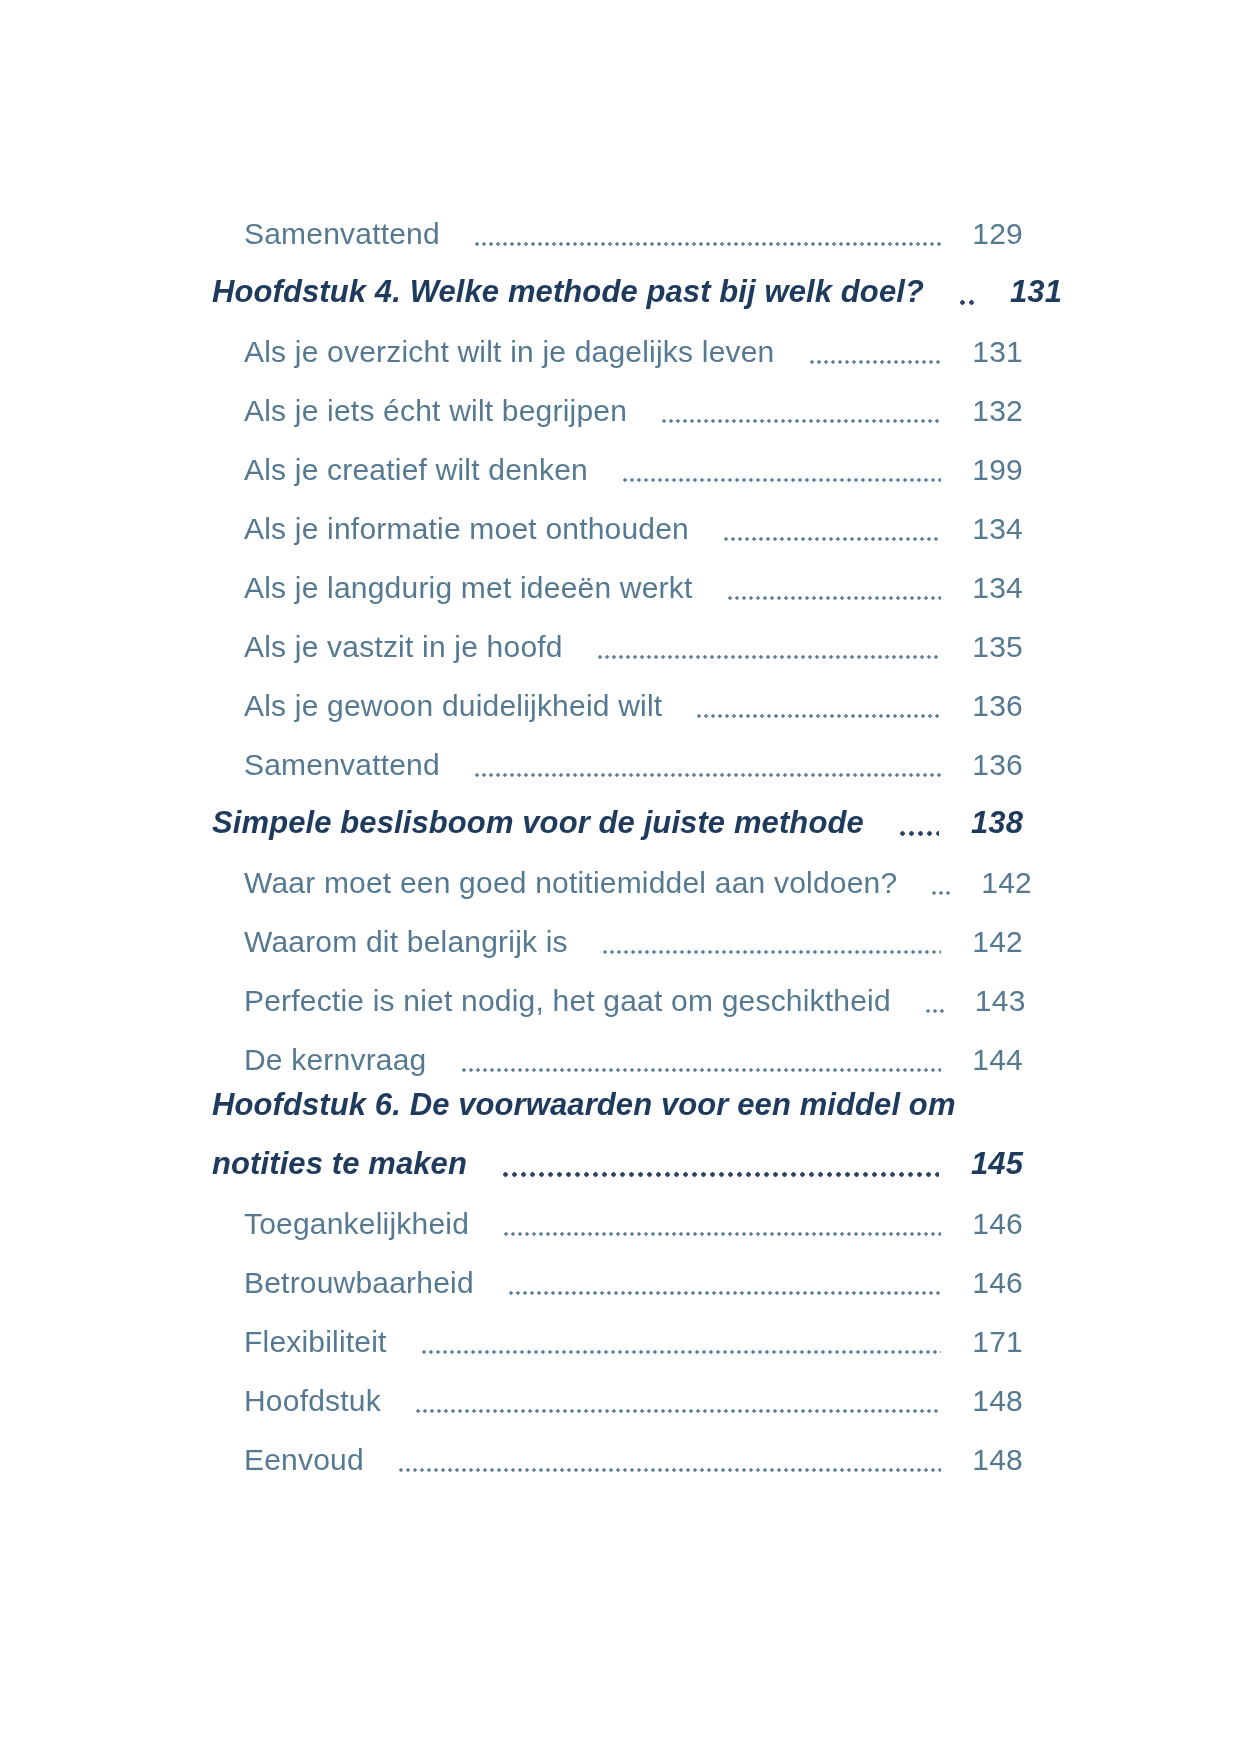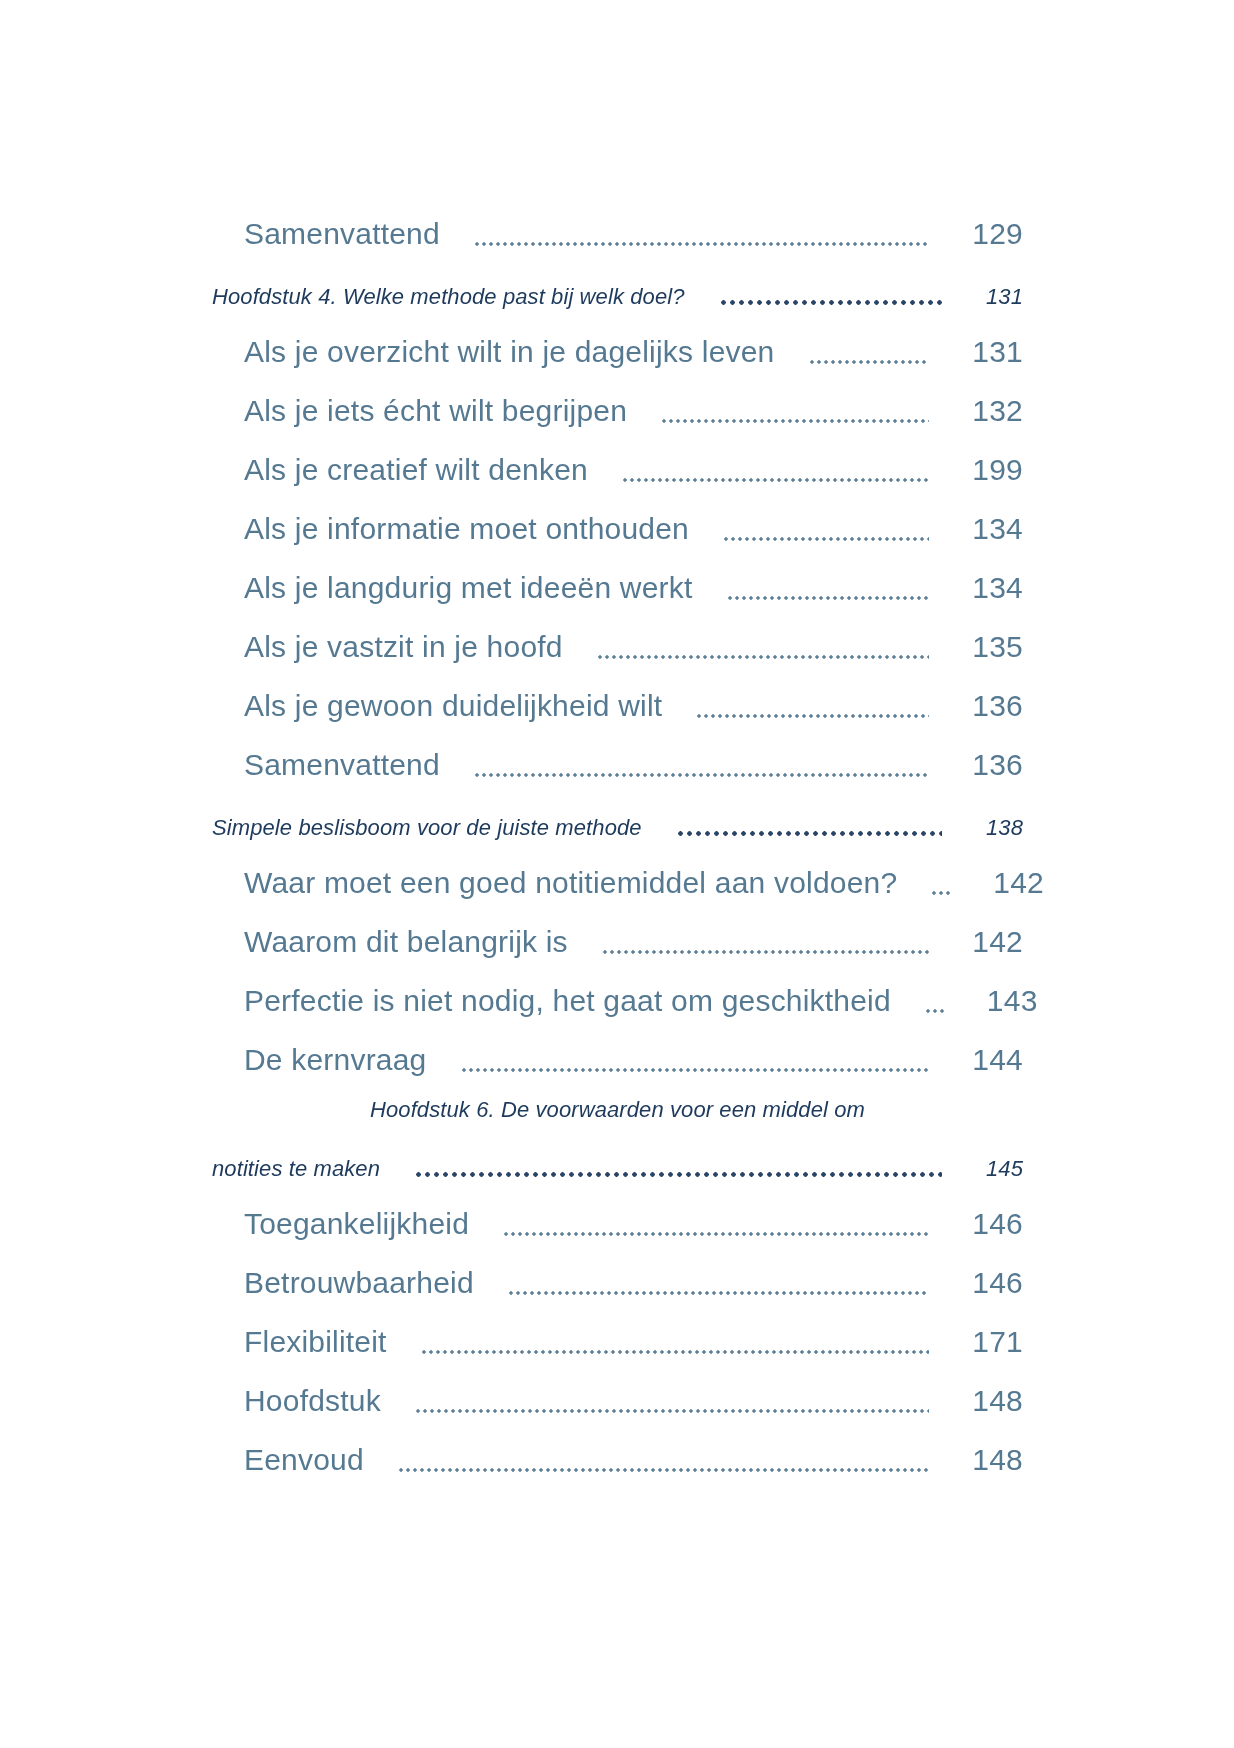--- a/index.html
+++ b/index.html
@@ -27,25 +27,24 @@
   }
   .toc-row.sub {
     padding-left: 32px;
     color: var(--sub-color, #567992);
     font-size: 30px;
     font-weight: 400;
     letter-spacing: 0.2px;
   }
   .toc-row.chapter {
     color: var(--chapter-color, #1e3a5c);
-    font-size: 22px;
-    font-weight: normal;
+    font-size: 31px;
+    font-weight: bold;
     font-style: italic;
     letter-spacing: 0.1px;
-    justify-content: center;
   }
   .toc-row.wrap-first { height: 46px; }
   .toc-label {
     white-space: nowrap;
     padding-bottom: 10px;
     flex: 0 0 auto;
   }
   .dot-leader {
     flex: 1 1 auto;
     min-width: 18px;
@@ -60,21 +59,20 @@
   .chapter .dot-leader {
     height: 5px;
     margin: 0 4px 15px 8px;
     background-image: radial-gradient(circle at 2.5px 2.5px, currentColor 2.1px, rgba(0,0,0,0) 2.4px);
     background-size: 9px 5px;
   }
   .toc-page-num {
     white-space: nowrap;
     padding-bottom: 10px;
     flex: 0 0 auto;
-    margin-left: 12px;
   }
 </style>
 </head>
 <body>
 
 <div class="page" style="--page-bg: #ffffff; --sub-color: #567992; --chapter-color: #1e3a5c;">
   <nav class="toc" id="toc">
       <div class="toc-row sub">
     <span class="toc-label">Samenvattend</span>
     <span class="dot-leader"></span>

